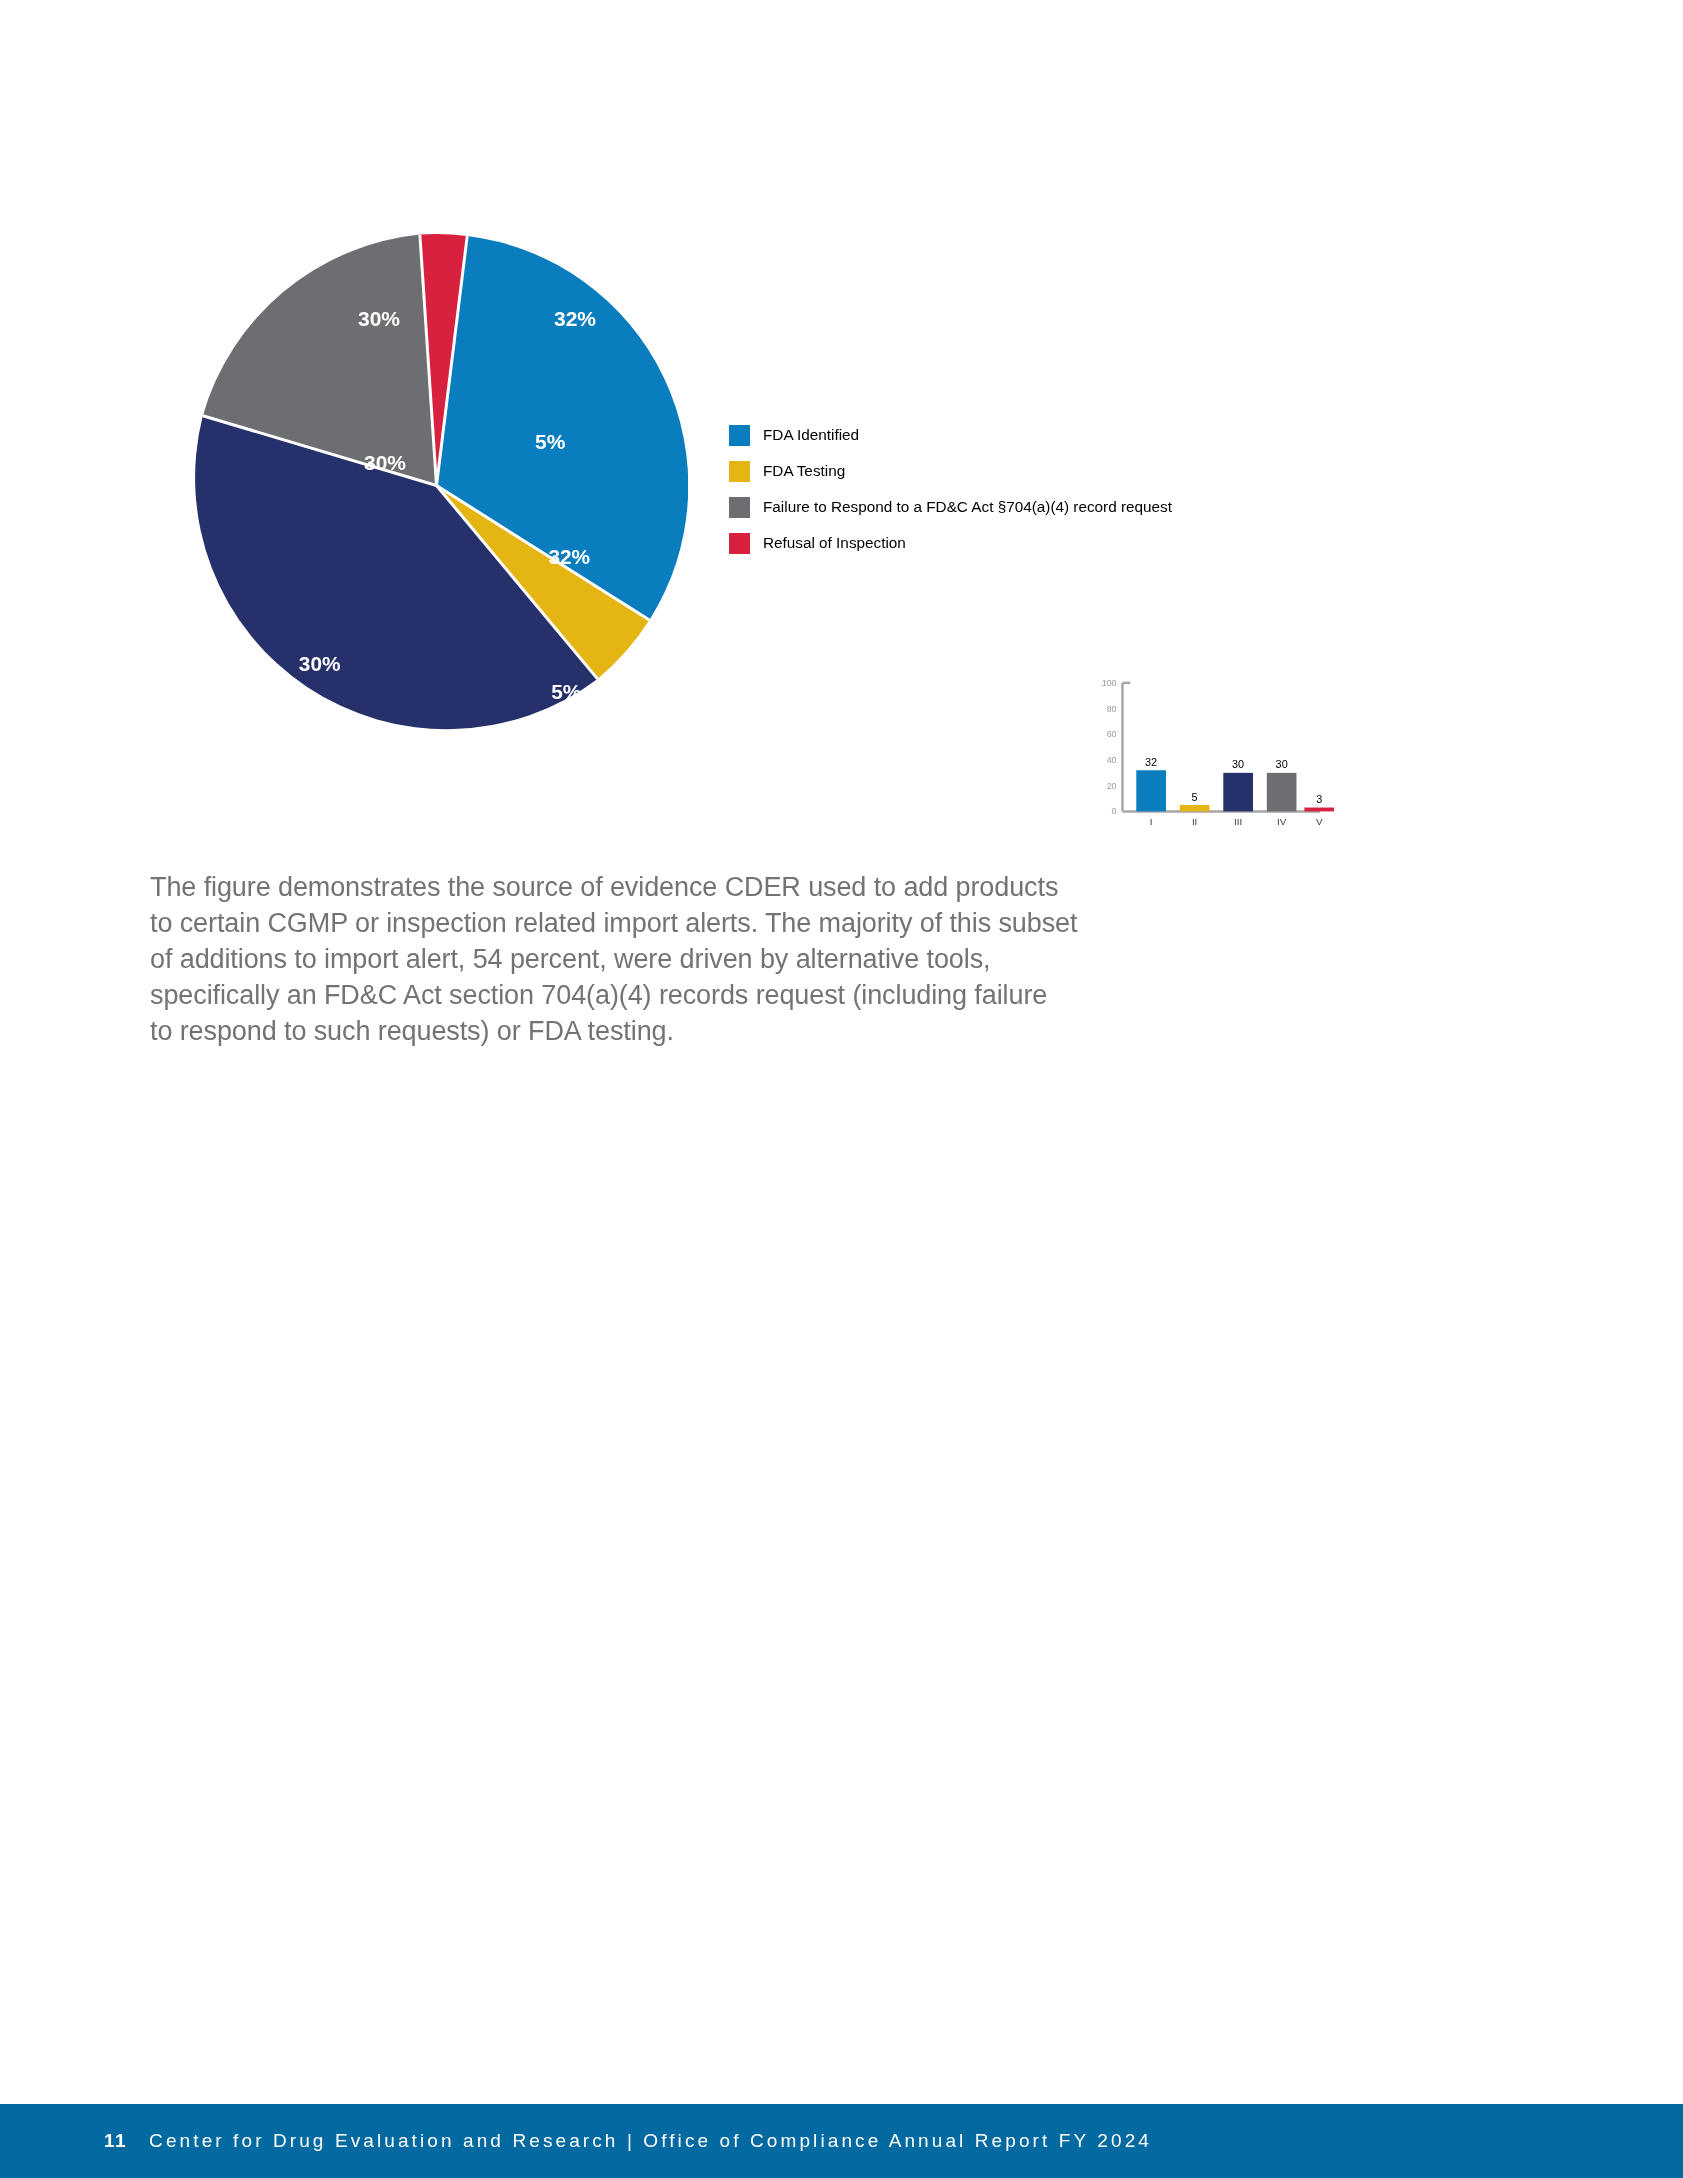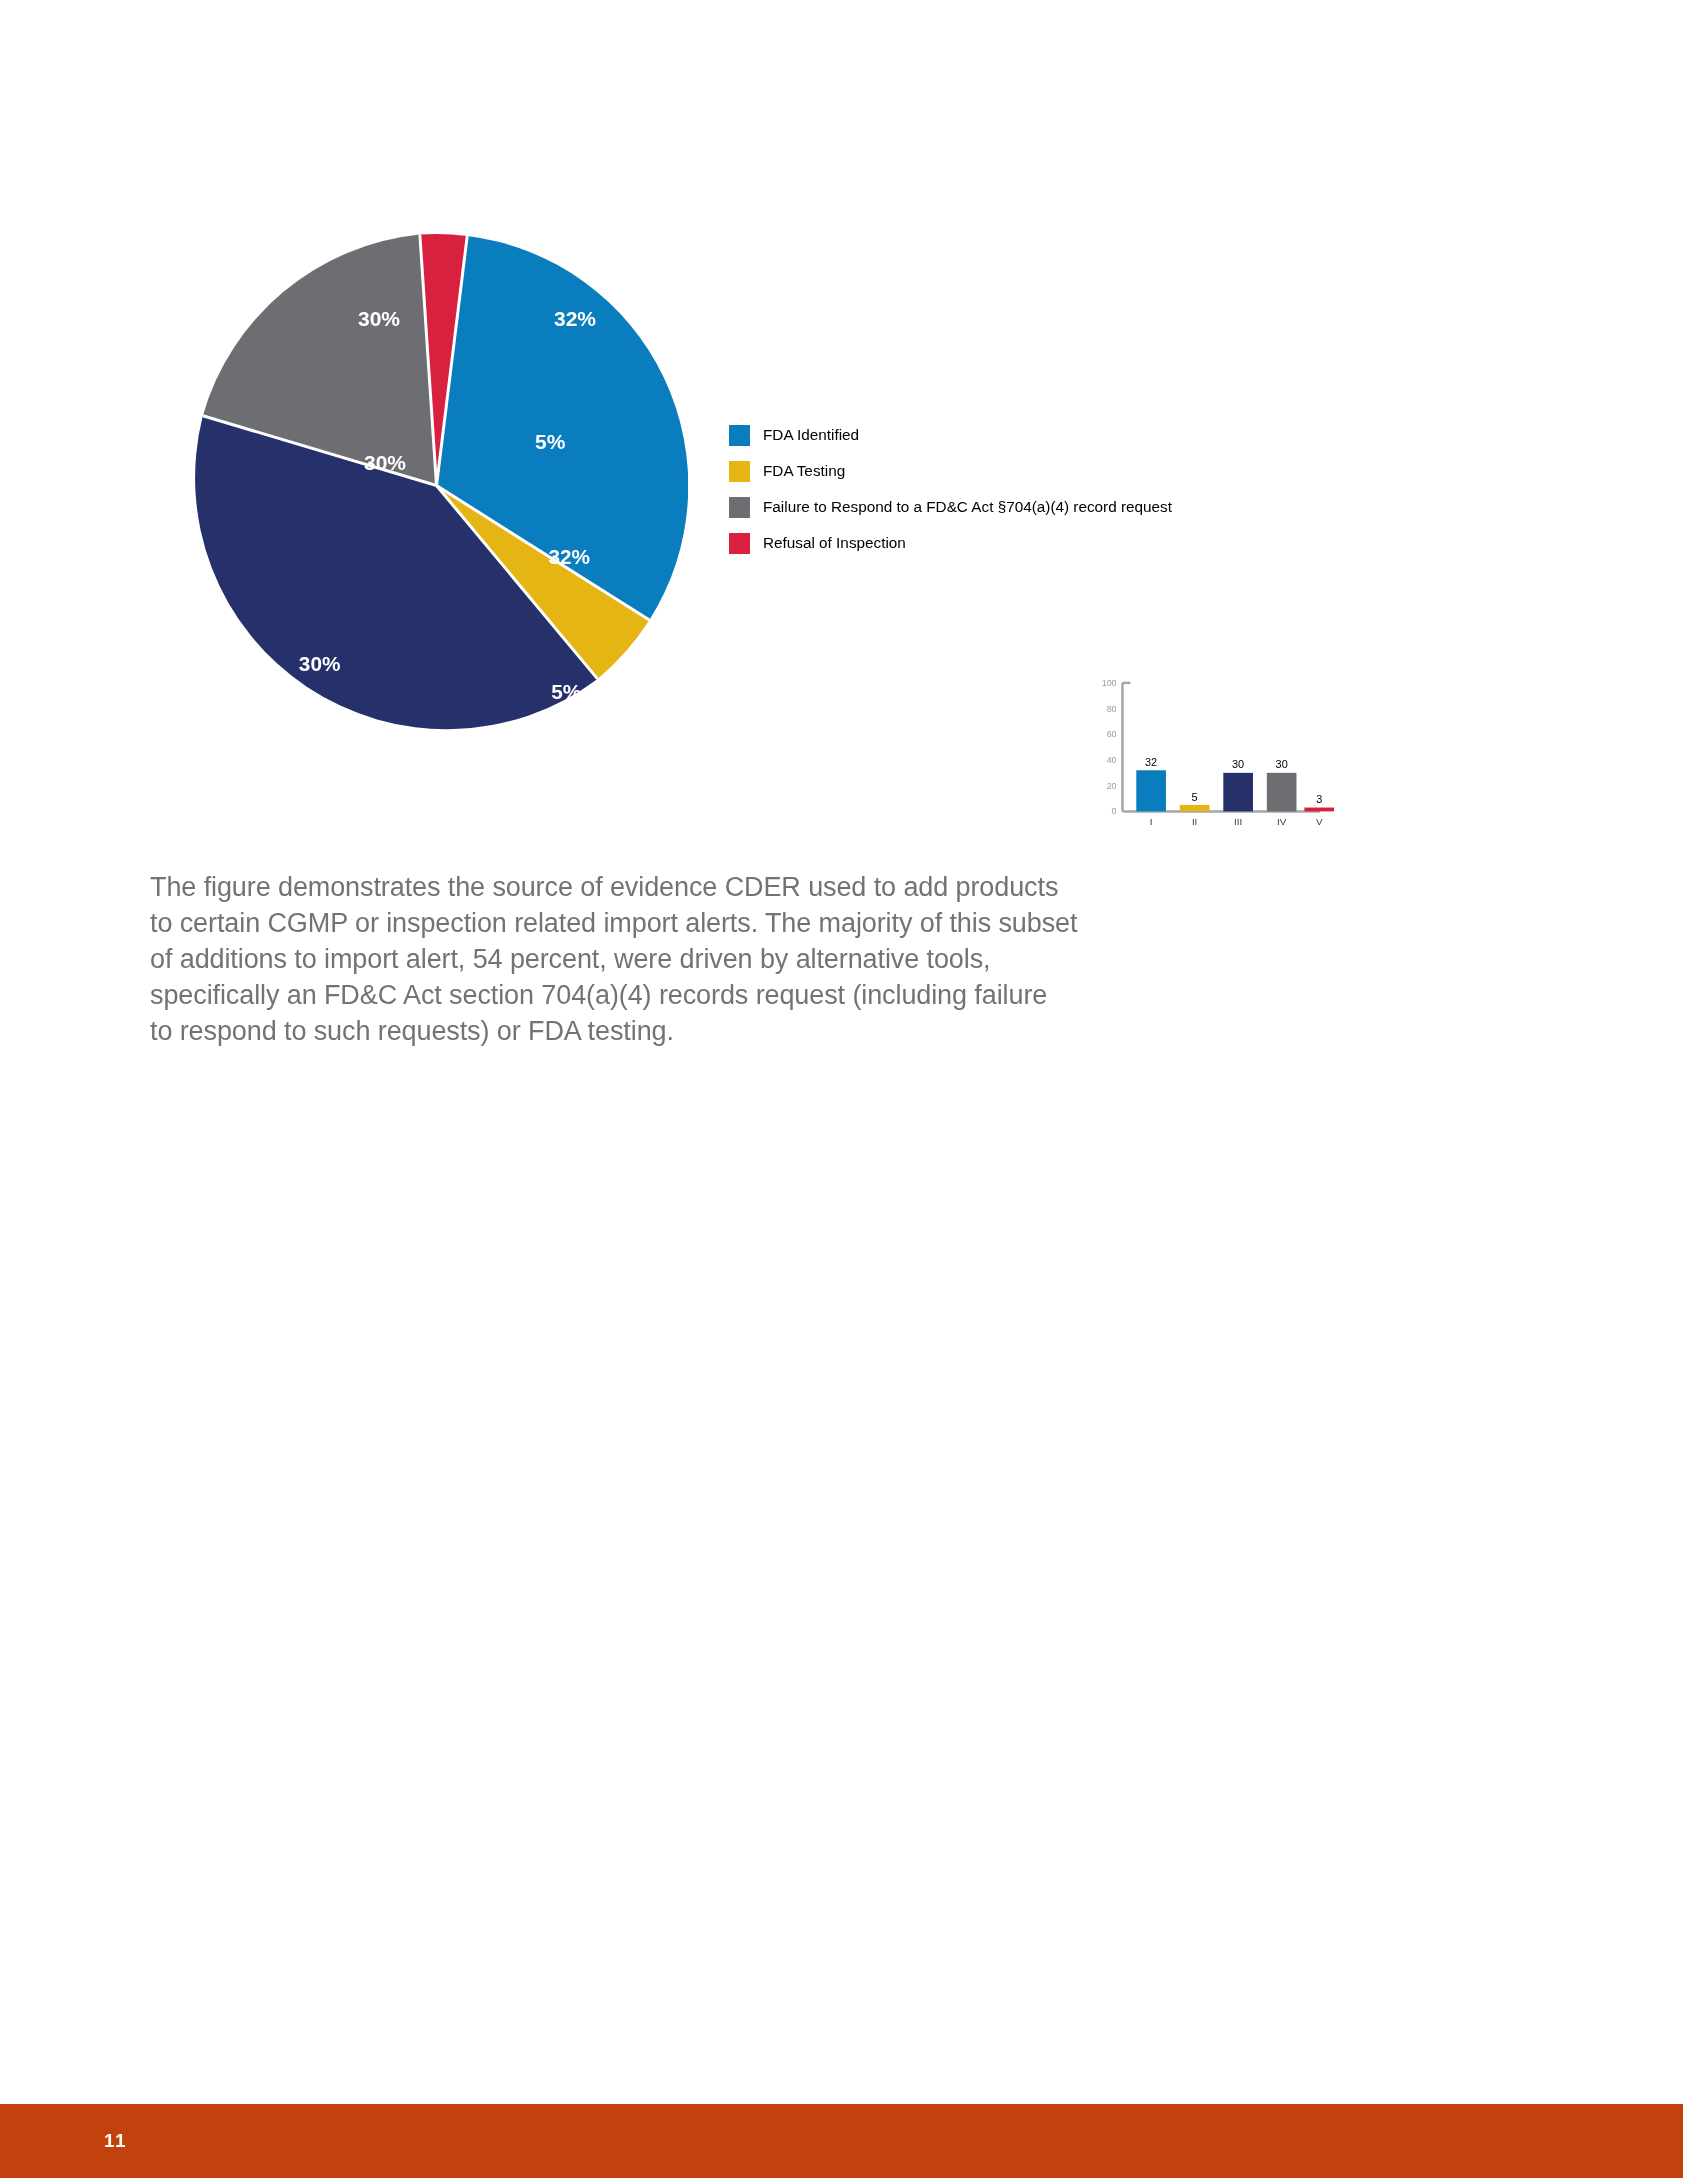--- a/index.html
+++ b/index.html
@@ -49,21 +49,21 @@
   
   .body-copy{
     position:absolute;left:150px;top:869px;width:1109px;
     font-size:27px;color:#737373;line-height:36px;letter-spacing:-0.1px;
   }
   .body-copy span{display:block;}
 
   
   .footer-bar{
     position:absolute;left:0;top:2104px;width:1683px;height:74px;
-    background:#c2410c;
+    background:#0369a1;
   }
   .footer-inner{
     position:absolute;left:104px;top:0;height:74px;
     display:flex;align-items:center;
   }
   .footer-page{
     color:#ffffff;font-size:19px;font-weight:bold;letter-spacing:1.5px;
   }
   .footer-text{
     color:#ffffff;font-size:19px;letter-spacing:3.1px;margin-left:22px;white-space:nowrap;
@@ -179,17 +179,18 @@
     <span>The figure demonstrates the source of evidence CDER used to add products</span>
     <span>to certain CGMP or inspection related import alerts. The majority of this subset</span>
     <span>of additions to import alert, 54 percent, were driven by alternative tools,</span>
     <span>specifically an FD&amp;C Act section 704(a)(4) records request (including failure</span>
     <span>to respond to such requests) or FDA testing.</span>
   </div>
 
   <div class="footer-bar">
     <div class="footer-inner">
       <span class="footer-page">11</span>
+      <span class="footer-text">Center for Drug Evaluation and Research  |  Office of Compliance Annual Report FY 2024</span>
     </div>
   </div>
 
 </div>
 
 
 </body></html>

